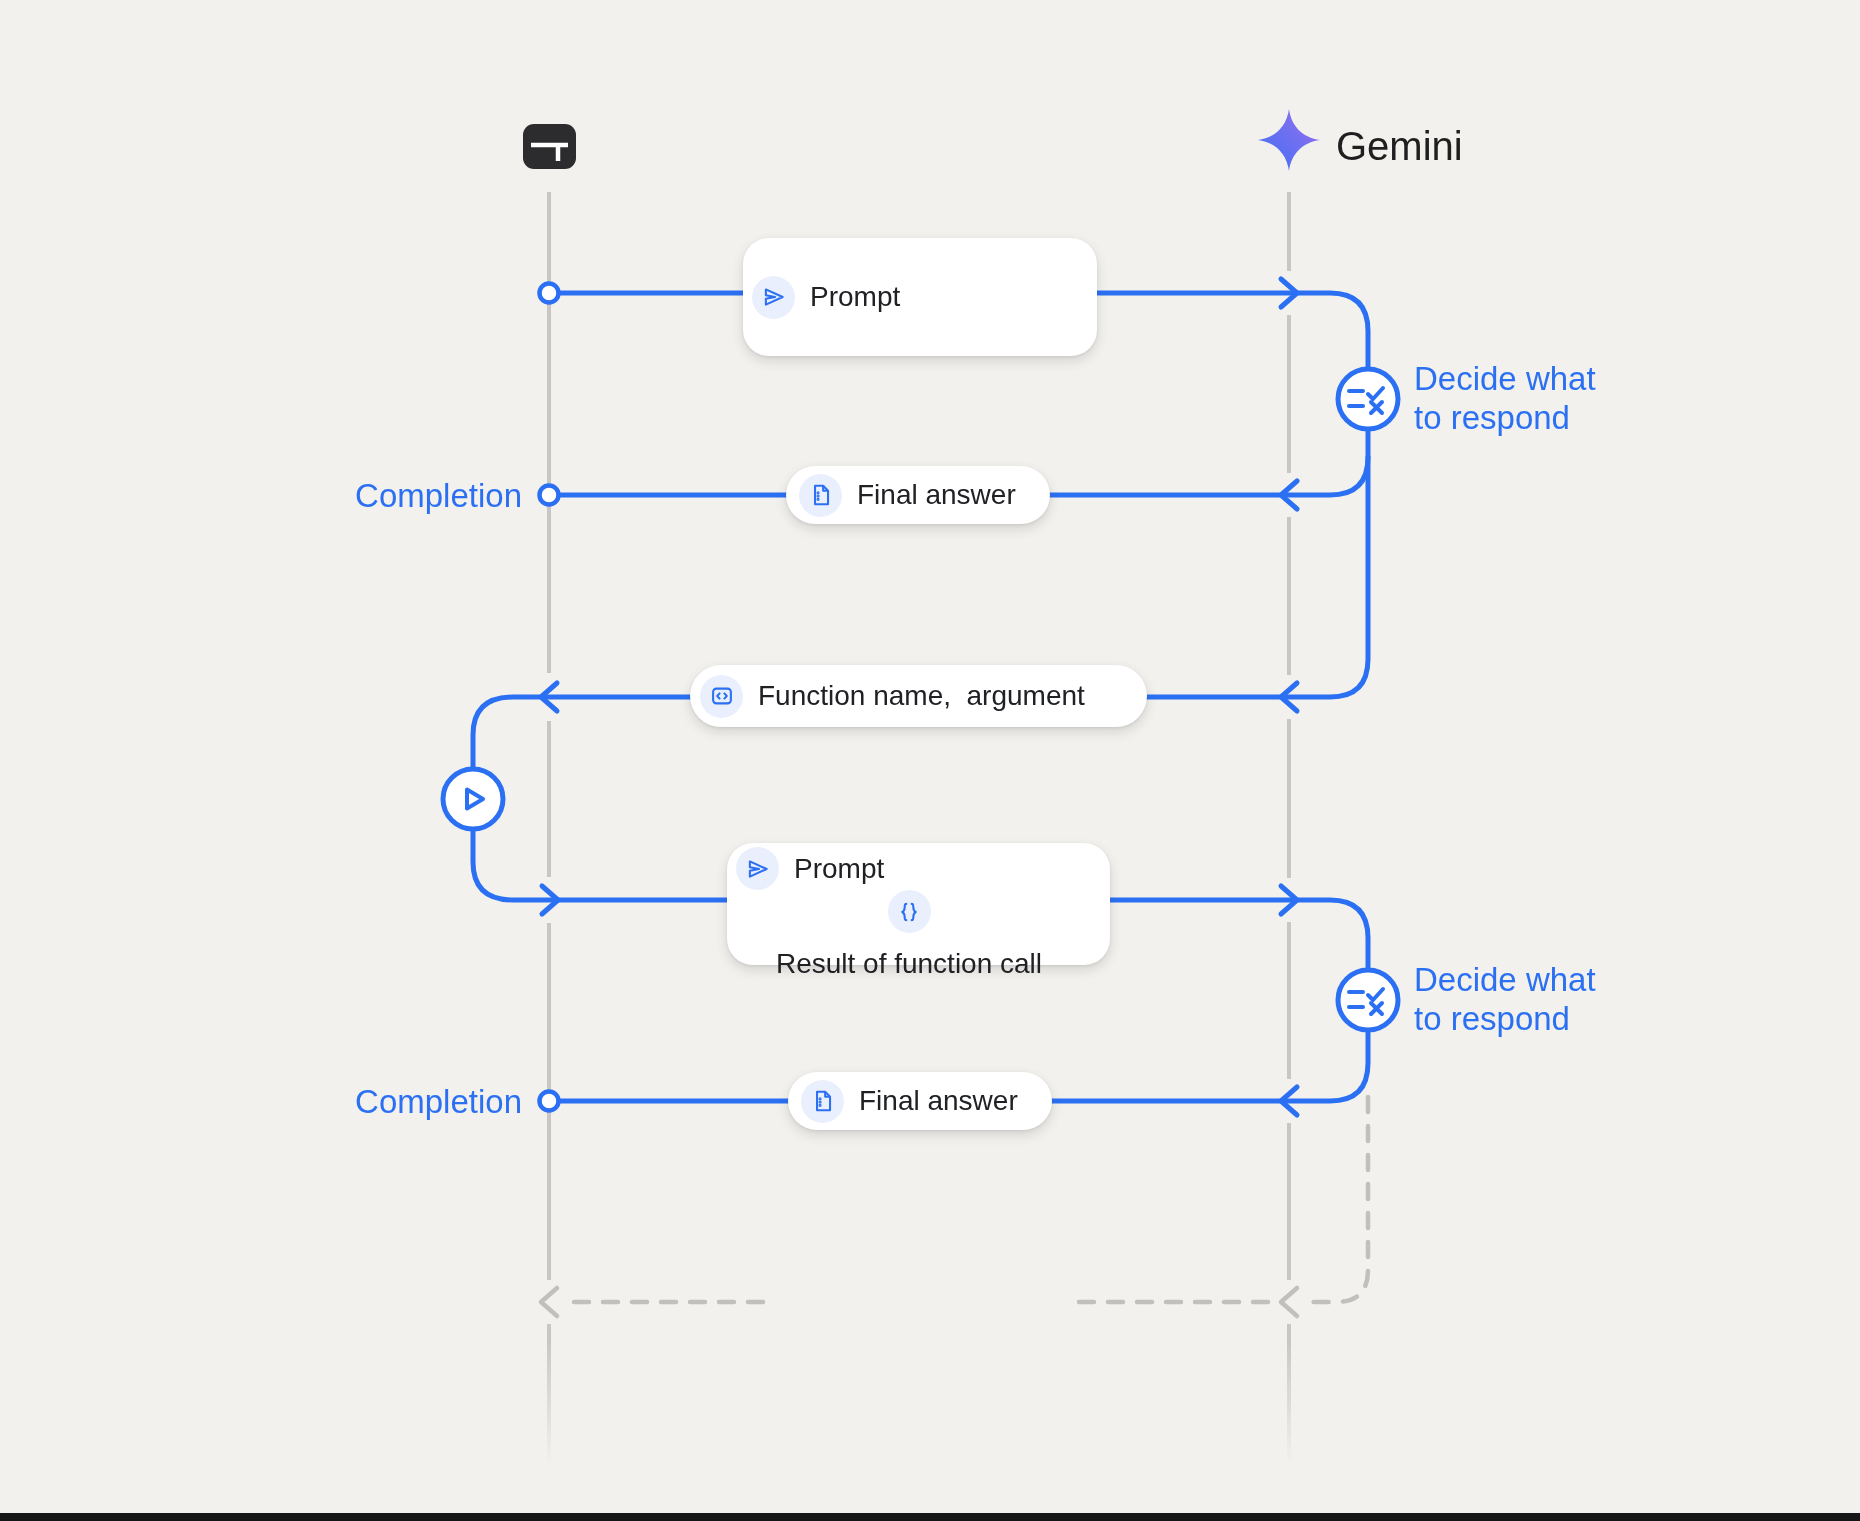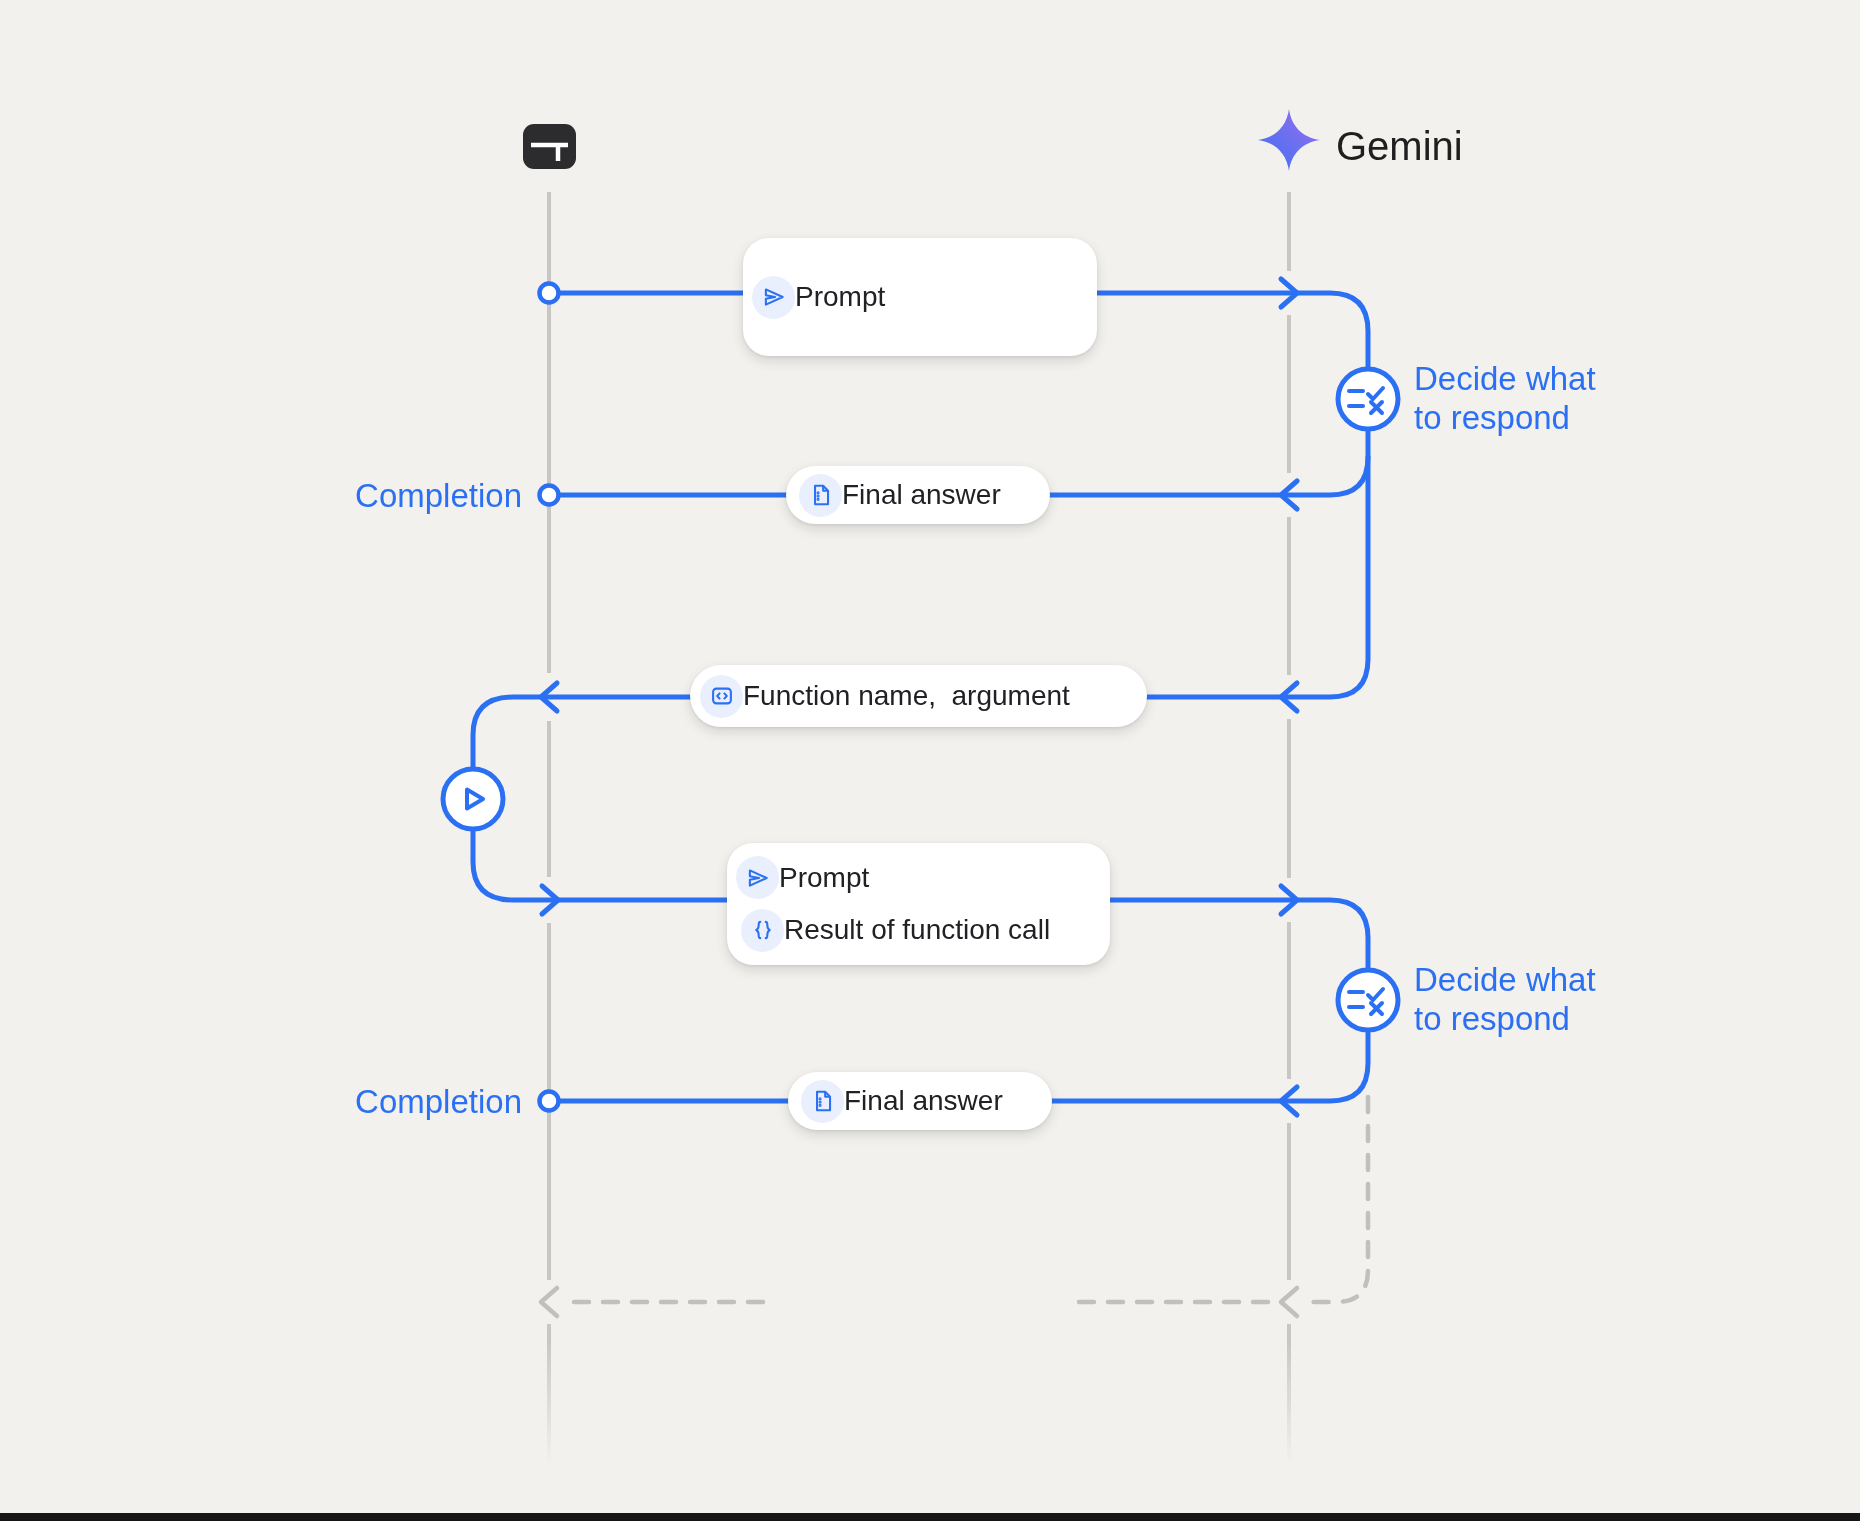--- a/index.html
+++ b/index.html
@@ -16,21 +16,21 @@
     color:#2b70f3;font-size:33px;font-weight:500;line-height:39px;white-space:pre-line;
   }
   .lbl-dark{
     color:#202124;font-size:30px;font-weight:400;line-height:36px;white-space:nowrap;
   }
   .msg-box{
     position:absolute;background:#ffffff;
     box-shadow:0 5px 12px rgba(60,60,60,.16),0 1px 3px rgba(60,60,60,.10);
     display:flex;flex-direction:column;justify-content:space-evenly;
   }
-  .msg-row{display:flex;align-items:center;}
+  .msg-row{display:flex;align-items:center;gap:15px;}
   .icon-circle{
     width:43px;height:43px;border-radius:50%;background:#e9effc;flex:0 0 43px;
     display:flex;align-items:center;justify-content:center;
   }
   .icon-circle svg{width:26px;height:26px;display:block;}
   .msg-label{
     color:#202124;font-size:28px;font-weight:400;white-space:pre;line-height:32px;
   }
   .right-align{text-align:right;}
   .center-align{text-align:center;}
@@ -182,21 +182,21 @@
 
   <div class="msg-box" style="left:727px;top:843px;width:383px;height:114px;border-radius:26px;padding:4px 0;">
     <div class="msg-row" style="padding:0 20px 0 9px;">
       <span class="icon-circle">
         <svg viewBox="0 0 24 24" fill="none" stroke="#2b70f3" stroke-width="1.9" stroke-linejoin="round">
           <path d="M4.5 5 L20 12 L4.5 19 L4.5 13.7 L13 12 L4.5 10.3 Z"></path>
         </svg>
       </span>
       <span class="msg-label">Prompt</span>
     </div>
-    <div class="msg-row" style="padding:0 20px 0 14px;">
+    <div class="msg-row" style="padding:0 20px 0 1px;flex-direction:column;">
       <span class="icon-circle">
         <svg viewBox="0 0 24 24" fill="none" stroke="#2b70f3" stroke-width="1.9" stroke-linecap="round" stroke-linejoin="round">
           <path d="M9.5 4.5 C8 4.5 8 5.8 8 7.5 C8 10 7.5 11 5.8 12 C7.5 13 8 14 8 16.5 C8 18.2 8 19.5 9.5 19.5"></path>
           <path d="M14.5 4.5 C16 4.5 16 5.8 16 7.5 C16 10 16.5 11 18.2 12 C16.5 13 16 14 16 16.5 C16 18.2 16 19.5 14.5 19.5"></path>
         </svg>
       </span>
       <span class="msg-label">Result of function call</span>
     </div>
   </div>
 

